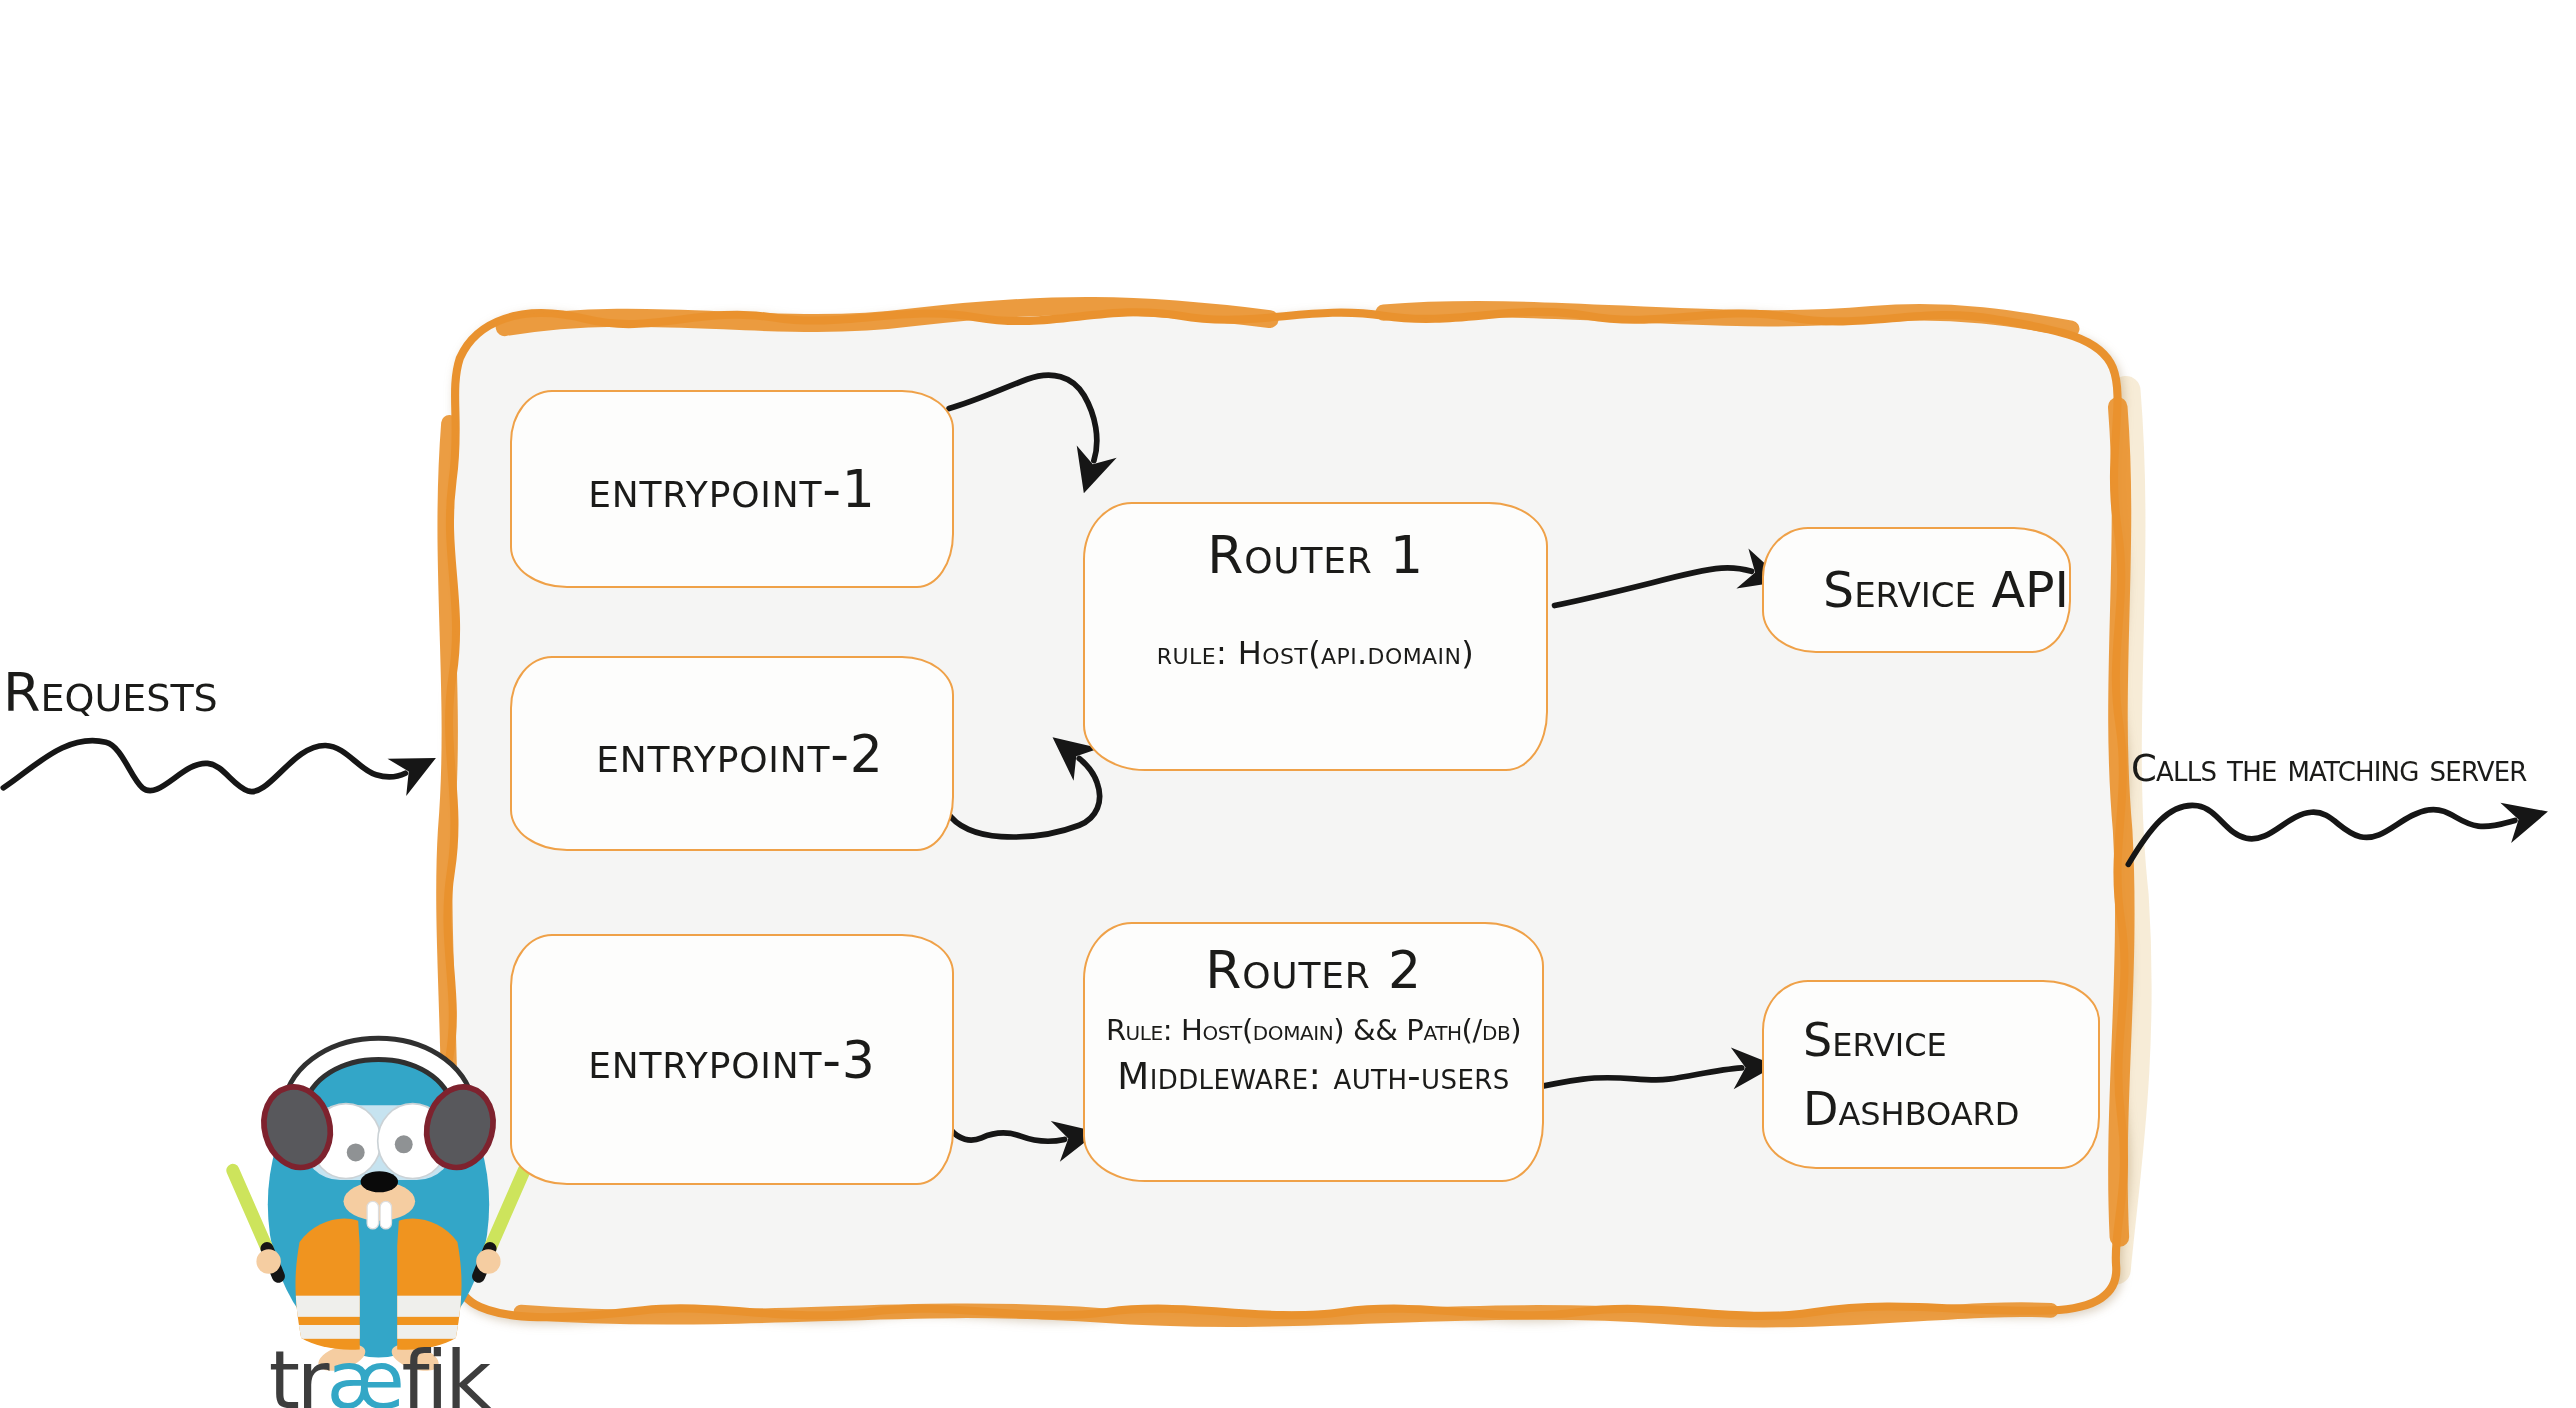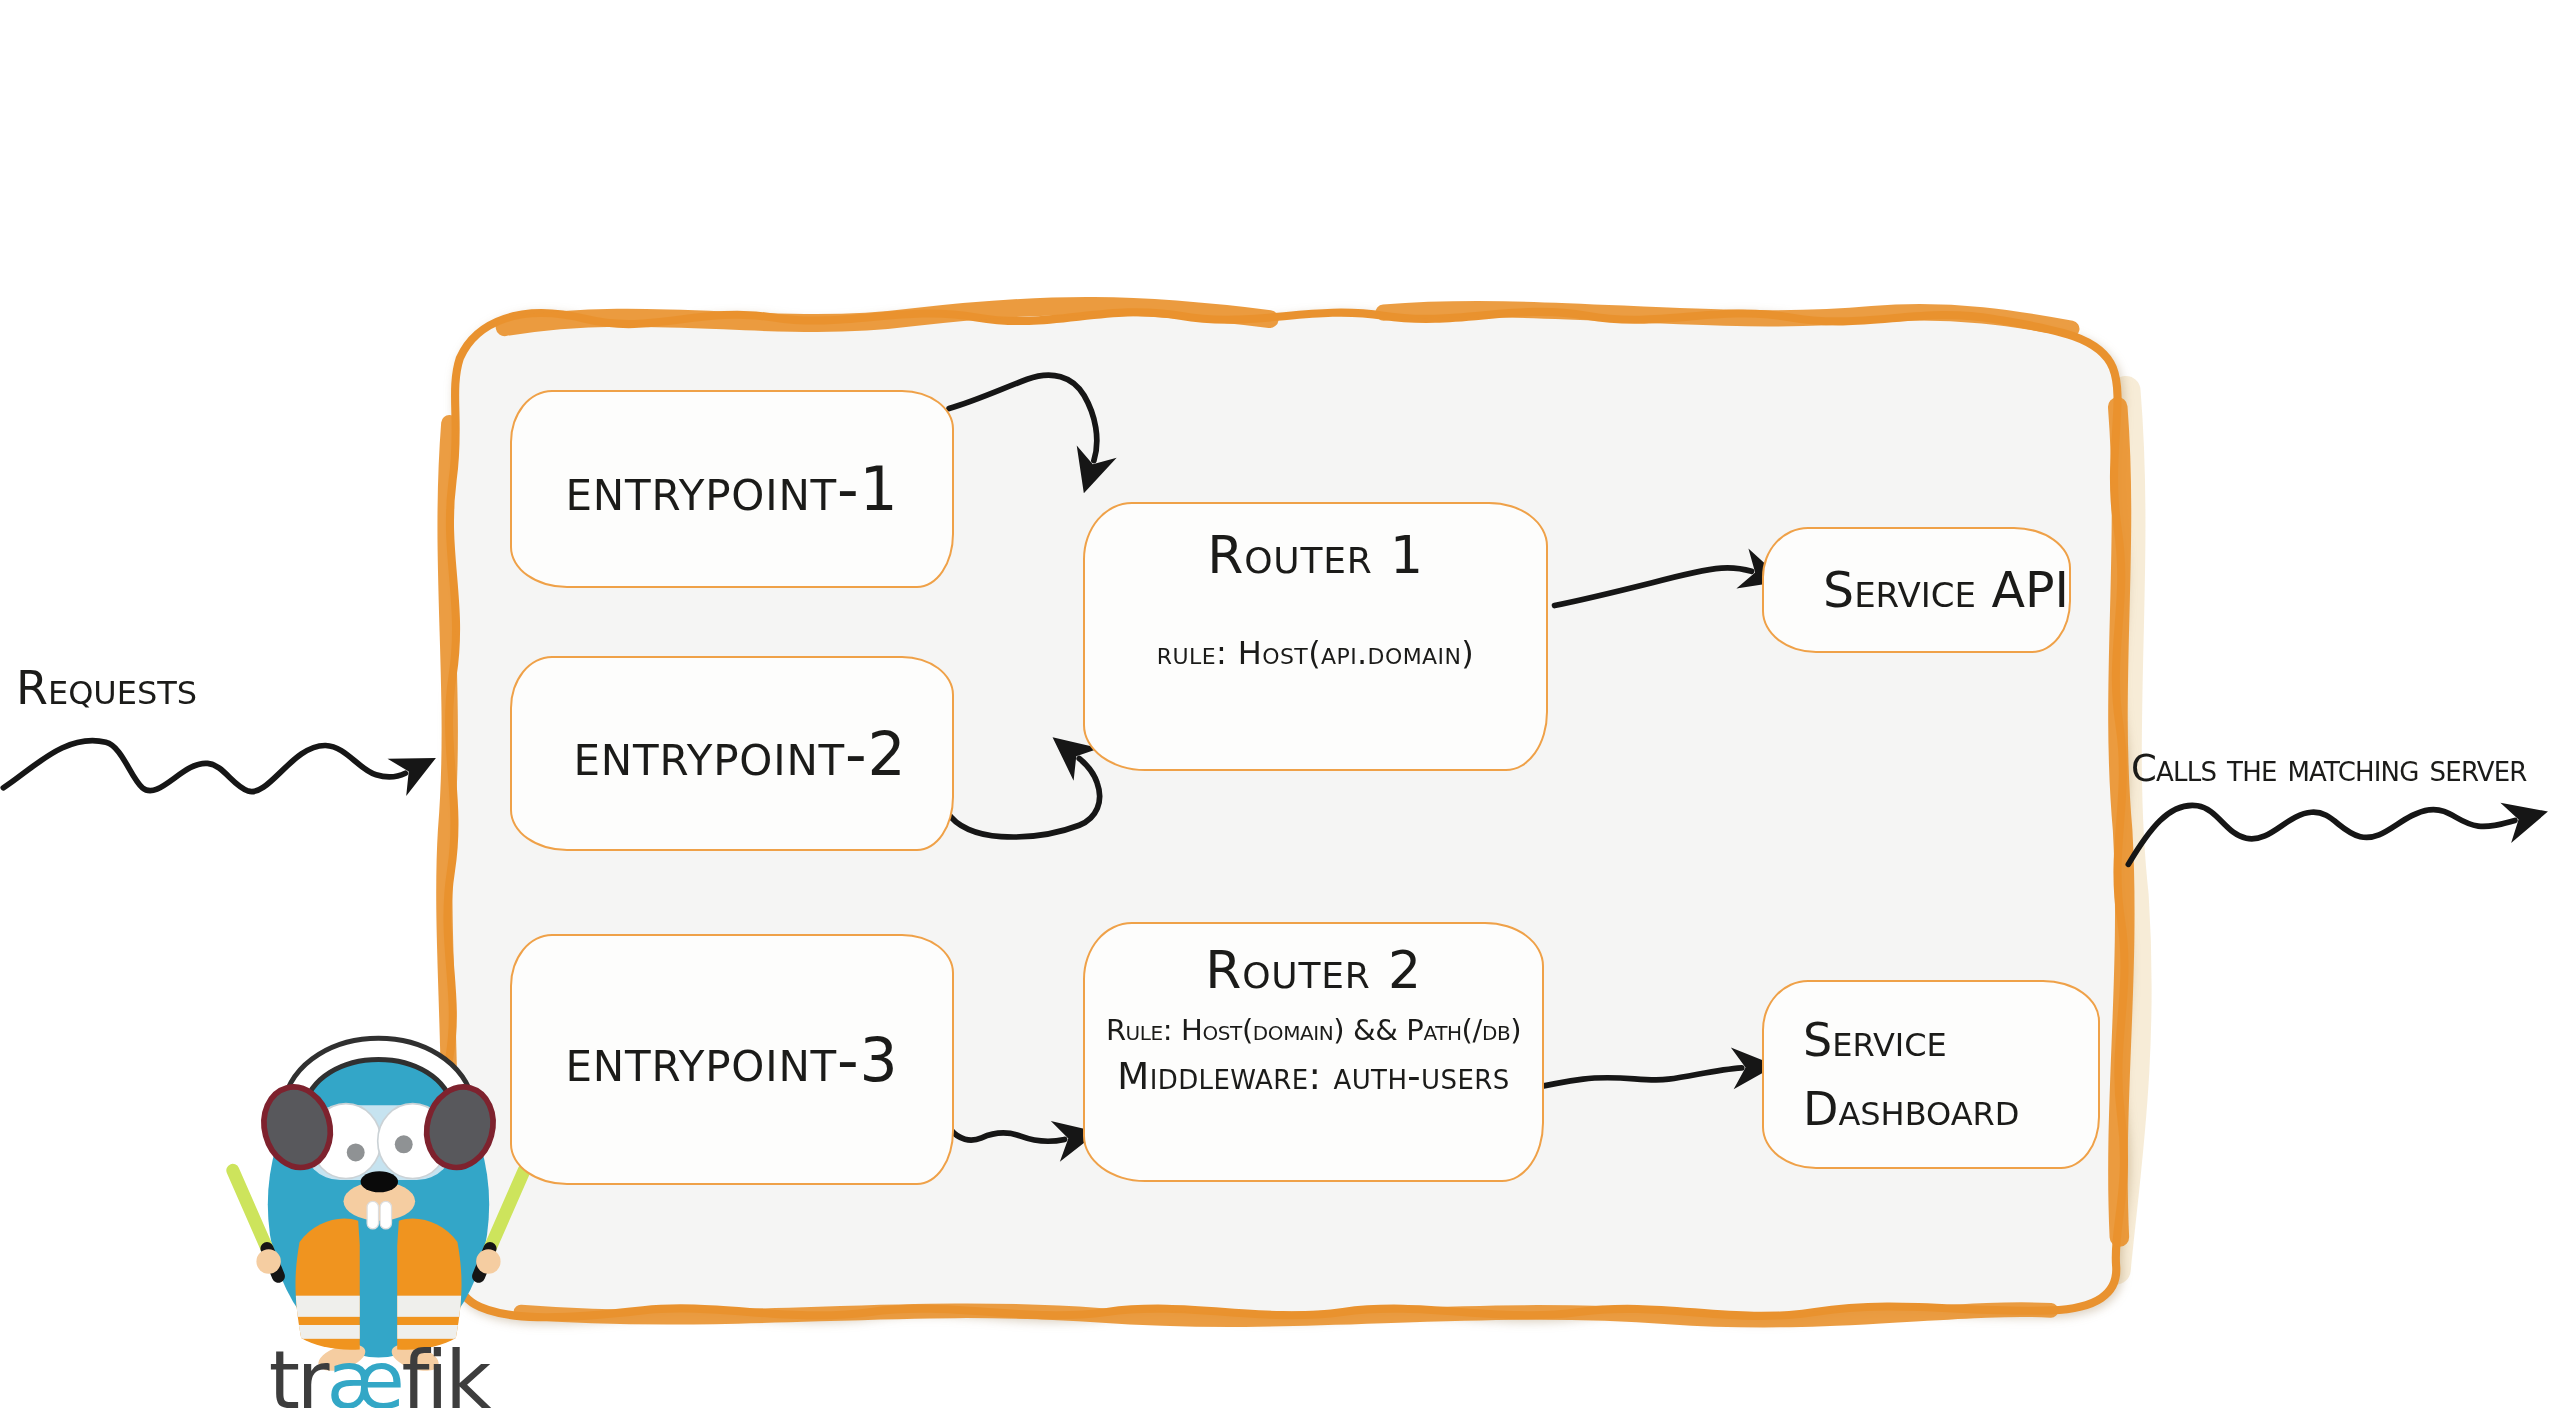--- a/index.html
+++ b/index.html
@@ -15,27 +15,27 @@
   }
   *{box-sizing:border-box;margin:0;padding:0;}
   html,body{width:2576px;height:1408px;background:#ffffff;overflow:hidden;}
   body{font-family:"DejaVu Sans","Liberation Sans",sans-serif;color:var(--ink);}
   .stage{position:relative;width:2576px;height:1408px;}
   svg.underlay{position:absolute;left:0;top:0;width:2576px;height:1408px;}
   .container-path{filter:drop-shadow(3px 4px 6px rgba(130,95,40,.28));}
   .title{position:absolute;left:456px;top:167px;width:1660px;text-align:center;
          font-size:62px;font-variant:small-caps;letter-spacing:0.8px;}
   .label{position:absolute;font-variant:small-caps;white-space:nowrap;}
-  .requests{left:16px;top:661px;font-size:46px;}
+  .requests{left:3px;top:661px;font-size:54px;}
   .calls{left:2131px;top:747px;font-size:37px;letter-spacing:-0.8px;}
 
   .box{position:absolute;background:#FDFDFC;border:2.4px solid var(--box-border);
        display:flex;flex-direction:column;align-items:center;justify-content:center;
        font-variant:small-caps;}
-  .ep{left:510px;width:444px;font-size:60px;letter-spacing:0.8px;
+  .ep{left:510px;width:444px;font-size:52px;letter-spacing:0.8px;
       border-radius:42px 52px 37px 57px / 52px 39px 54px 41px;}
   .ep1{top:390px;height:198px;}
   .ep2{top:656px;height:195px;padding-left:16px;}
   .ep3{top:934px;height:251px;}
 
   .router{border-radius:49px 59px 42px 62px / 57px 44px 59px 46px;justify-content:flex-start;}
   .r1{left:1083px;top:502px;width:465px;height:269px;padding-top:21px;}
   .r2{left:1083px;top:922px;width:461px;height:260px;padding-top:16.3px;}
   .router-name{font-size:52px;letter-spacing:0.8px;}
   .r1 .router-rule{font-size:32px;margin-top:49px;letter-spacing:0.4px;}

